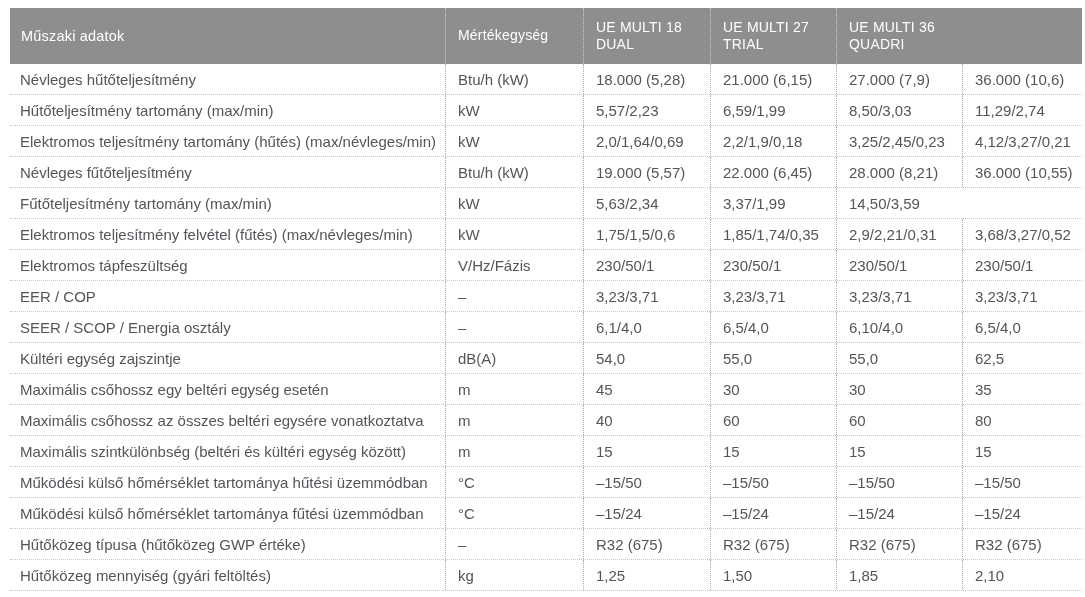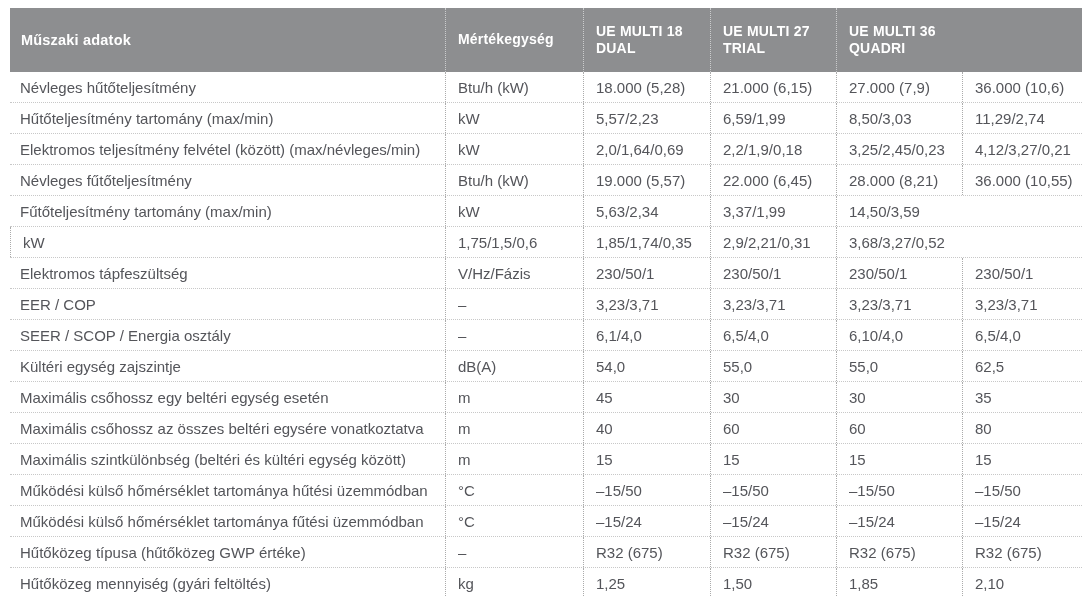--- a/index.html
+++ b/index.html
@@ -18,23 +18,23 @@
   .table-wrap{
     position:absolute;left:10px;top:8px;width:1072px;
   }
   .header-row,.row{
     display:grid;
     grid-template-columns:435px 138px 127px 126px 126px 120px;
   }
   .header-row{
     background:var(--header-bg);
     color:var(--header-text);
-    height:64px;
+    height:56px;
     align-items:center;
-    font-weight:bold;
+    font-weight:normal;
     font-size:14px;
     letter-spacing:0.2px;
   }
   .hcell{
     padding-left:12px;padding-right:8px;
     line-height:1.25;
     height:100%;
     display:flex;align-items:center;
   }
   .hcell.first{padding-left:11px;font-size:14.5px;}
@@ -80,21 +80,21 @@
   <div class="row">
     <div class="cell first">Hűtőteljesítmény tartomány (max/min)</div>
     <div class="cell vline">kW</div>
     <div class="cell vline">5,57/2,23</div>
     <div class="cell vline">6,59/1,99</div>
     <div class="cell vline">8,50/3,03</div>
     <div class="cell vline">11,29/2,74</div>
   </div>
 
   <div class="row">
-    <div class="cell first">Elektromos teljesítmény felvétel (között) (max/névleges/min)</div>
+    <div class="cell first">Elektromos teljesítmény tartomány (hűtés) (max/névleges/min)</div>
     <div class="cell vline">kW</div>
     <div class="cell vline">2,0/1,64/0,69</div>
     <div class="cell vline">2,2/1,9/0,18</div>
     <div class="cell vline">3,25/2,45/0,23</div>
     <div class="cell vline">4,12/3,27/0,21</div>
   </div>
 
   <div class="row">
     <div class="cell first">Névleges fűtőteljesítmény</div>
     <div class="cell vline">Btu/h (kW)</div>
@@ -106,20 +106,21 @@
 
   <div class="row">
     <div class="cell first">Fűtőteljesítmény tartomány (max/min)</div>
     <div class="cell vline">kW</div>
     <div class="cell vline">5,63/2,34</div>
     <div class="cell vline">3,37/1,99</div>
     <div class="cell vline">14,50/3,59</div>
   </div>
 
   <div class="row">
+    <div class="cell first">Elektromos teljesítmény felvétel (fűtés) (max/névleges/min)</div>
     <div class="cell vline">kW</div>
     <div class="cell vline">1,75/1,5/0,6</div>
     <div class="cell vline">1,85/1,74/0,35</div>
     <div class="cell vline">2,9/2,21/0,31</div>
     <div class="cell vline">3,68/3,27/0,52</div>
   </div>
 
   <div class="row">
     <div class="cell first">Elektromos tápfeszültség</div>
     <div class="cell vline">V/Hz/Fázis</div>

